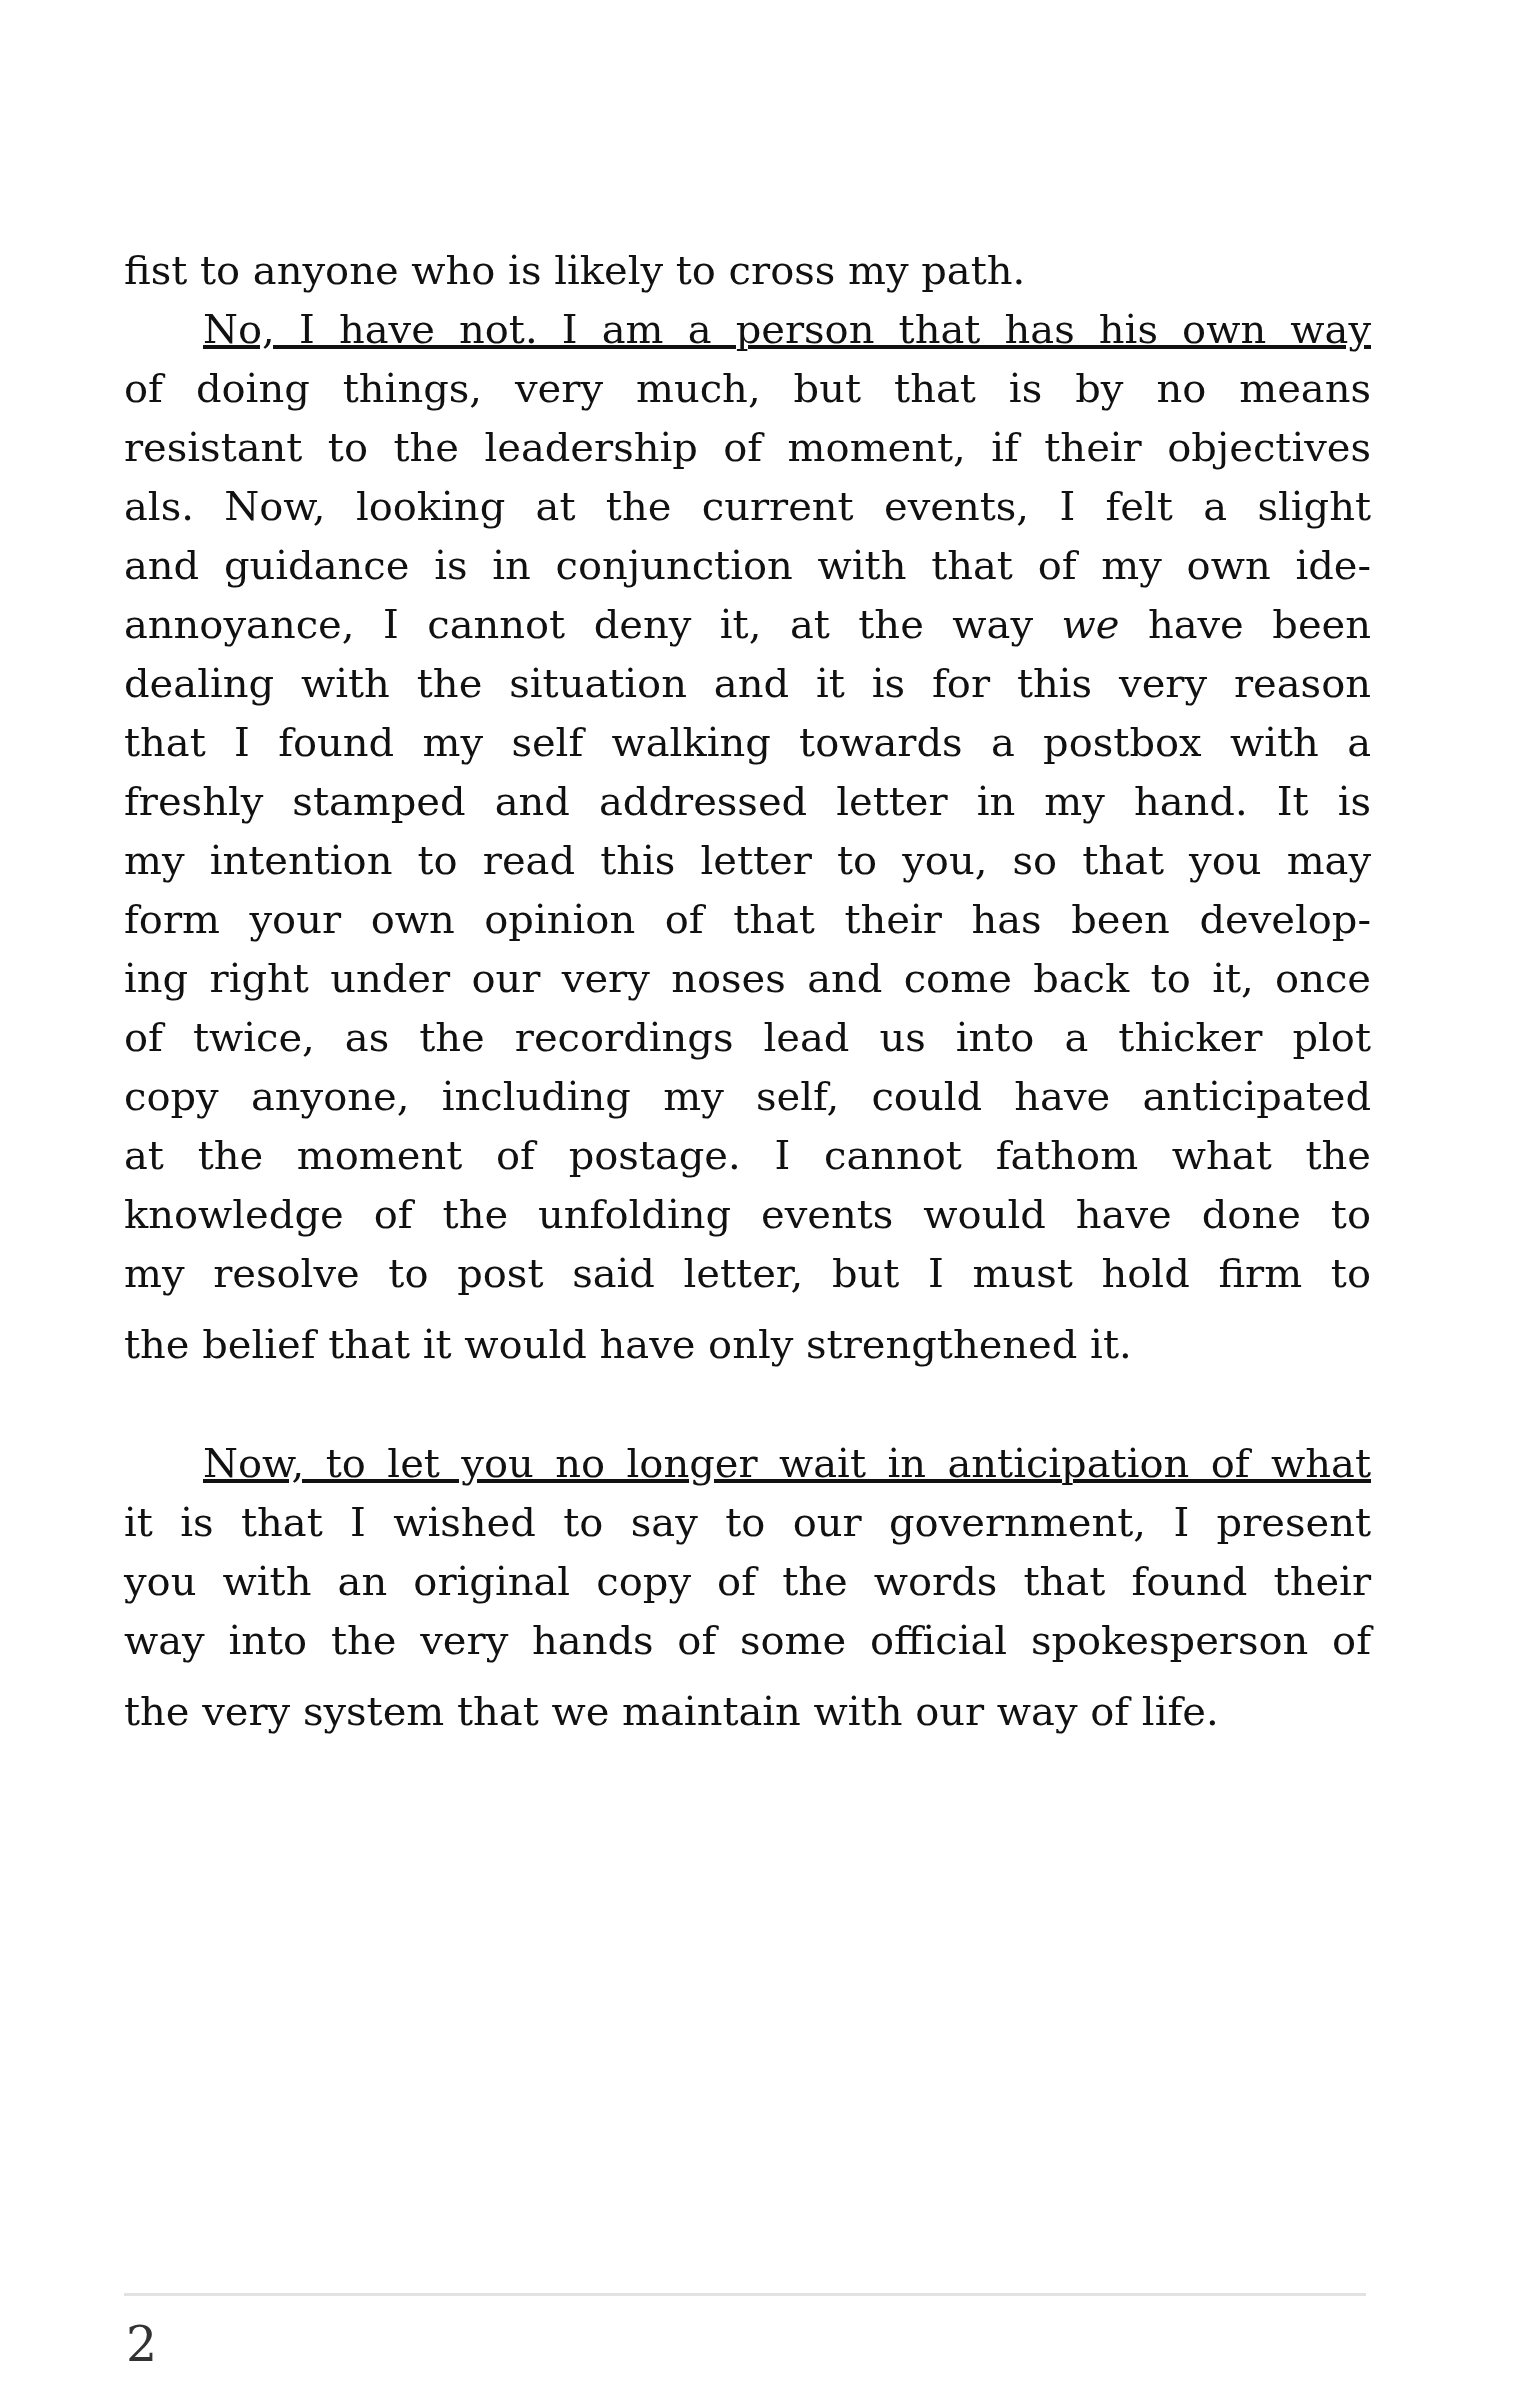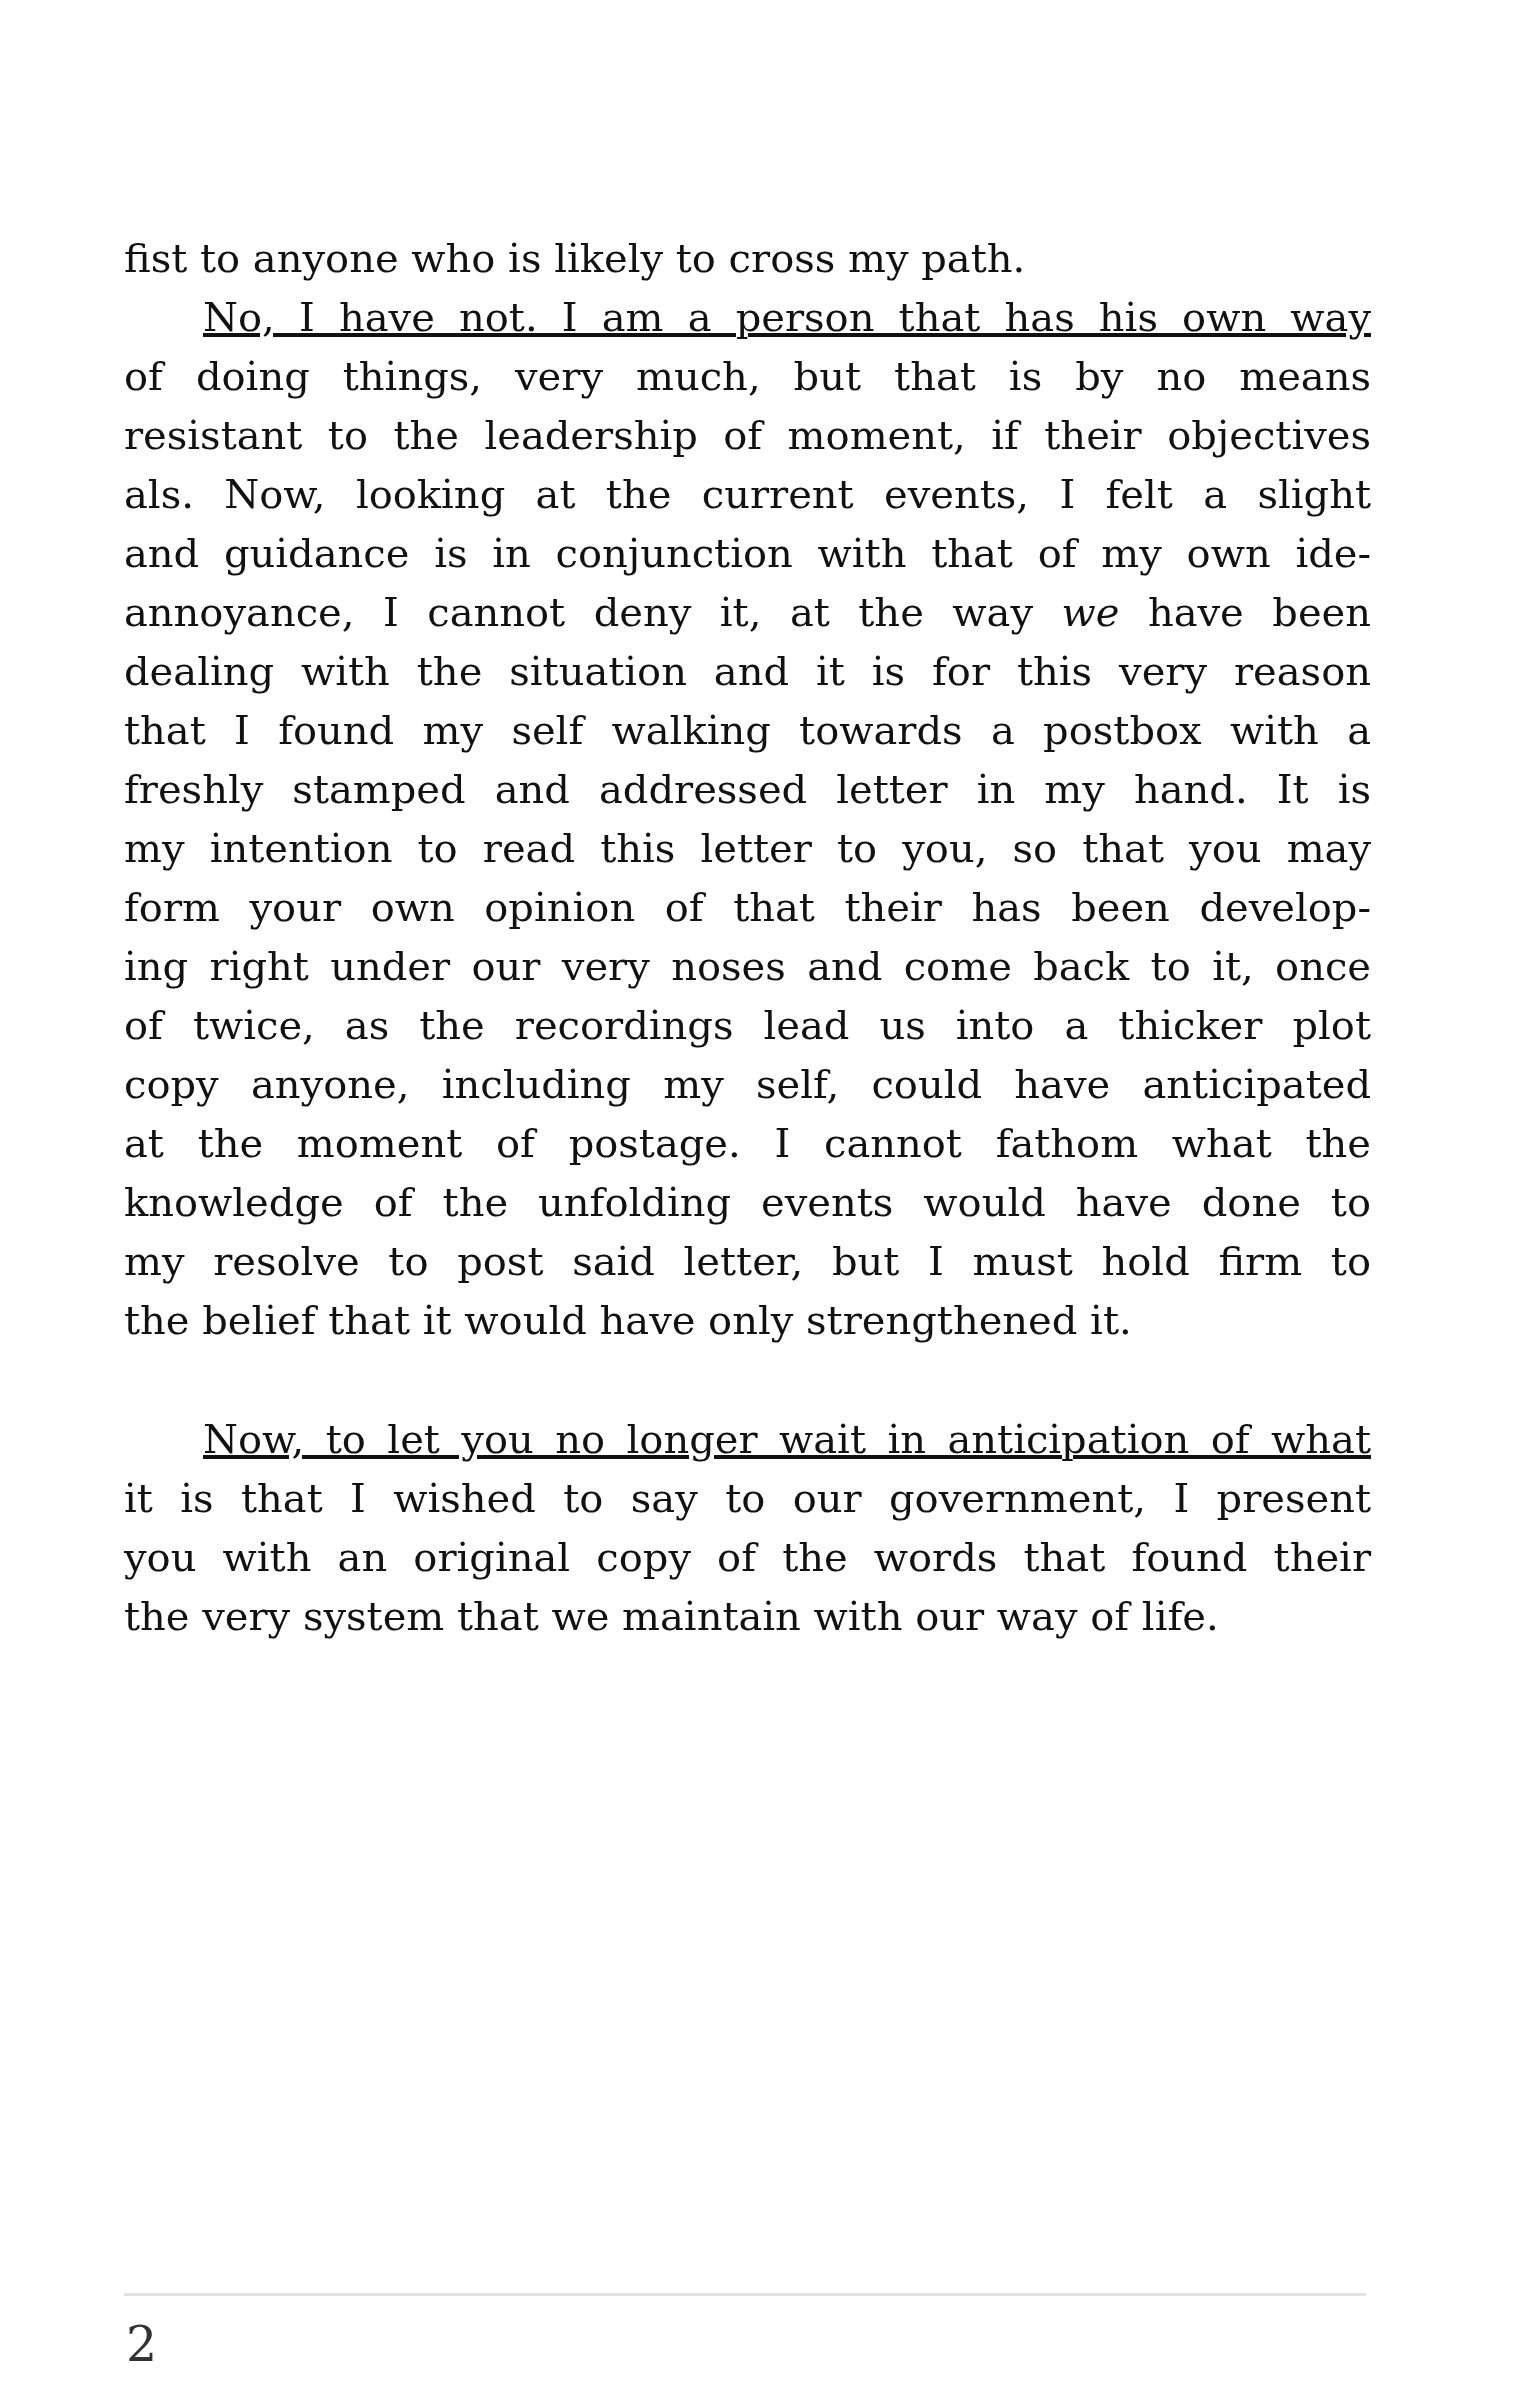--- a/index.html
+++ b/index.html
@@ -32,20 +32,21 @@
   .line {
     font-size: 40px;
     line-height: 59px;
     height: 59px;
     white-space: nowrap;
     text-align: justify;
     text-align-last: justify;
   }
   .line.last {
     text-align-last: left;
+    margin-top: 12px;
   }
   .line.indent {
     text-indent: 79px;
     text-decoration: underline;
   }
   .line em {
   }
   .footer-rule {
     position: absolute;
     left: 124px;
@@ -88,19 +89,20 @@
         <div class="line">copy anyone, including my self, could have anticipated</div>
         <div class="line">at the moment of postage. I cannot fathom what the</div>
         <div class="line">knowledge of the unfolding events would have done to</div>
         <div class="line">my resolve to post said letter, but I must hold firm to</div>
         <div class="line last">the belief that it would have only strengthened it.</div>
       </div>
       <div class="para spaced">
         <div class="line indent">Now, to let you no longer wait in anticipation of what</div>
         <div class="line">it is that I wished to say to our government, I present</div>
         <div class="line">you with an original copy of the words that found their</div>
+        <div class="line">way into the very hands of some official spokesperson of</div>
         <div class="line last">the very system that we maintain with our way of life.</div>
       </div>
     </div>
   <div class="footer-rule"></div>
   <div class="page-number">2</div>
 </div>
 
 
 </body></html>

